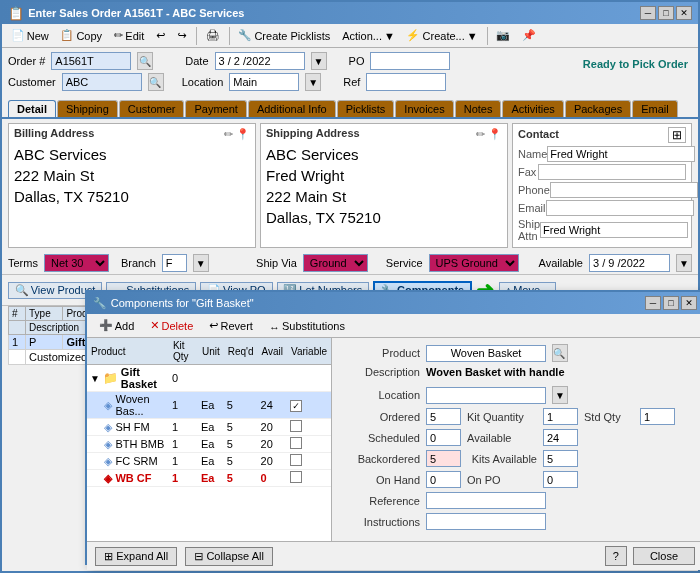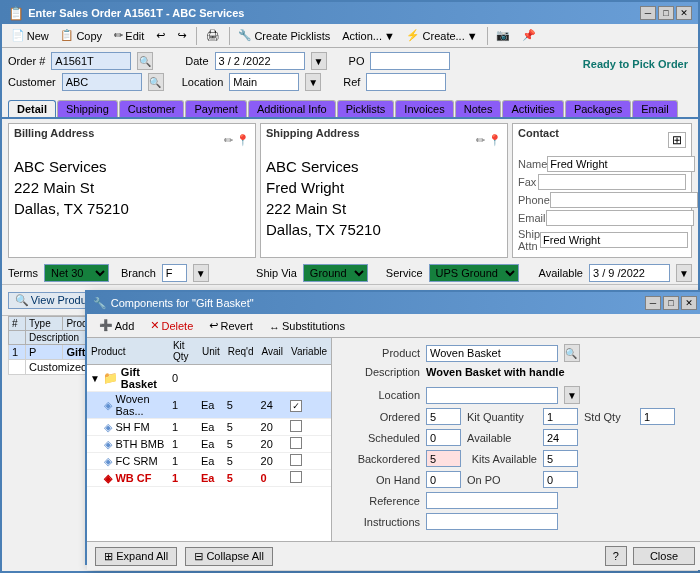--- a/index.html
+++ b/index.html
@@ -102,21 +102,21 @@
     .tabs-container {
       display: flex;
       align-items: flex-end;
       gap: 1px;
       padding: 2px 6px 0;
       background: #f0f0f0;
       border-bottom: 2px solid #4a7fb5;
     }
     .tab {
       padding: 2px 8px;
-      background: #8b5cf6;
+      background: #a16207;
       border: 1px solid #b0b0b0;
       border-bottom: none;
       cursor: pointer;
       font-size: 11px;
       border-radius: 3px 3px 0 0;
     }
     .tab.active {
       background: #f0f0f0;
       border-color: #4a7fb5;
       font-weight: bold;
@@ -170,21 +170,21 @@
     .options-row {
       display: flex;
       align-items: center;
       gap: 6px;
       padding: 2px 6px;
       background: #f0f0f0;
       border-bottom: 1px solid #c0c0c0;
     }
     .select-field {
       border: 1px solid #7a9cc5;
-      background: #15803d;
+      background: #be185d;
       height: 18px;
       font-size: 11px;
       padding: 0 2px;
     }
 
     
     .action-row {
       display: flex;
       align-items: center;
       gap: 4px;
@@ -339,21 +339,21 @@
       font-size: 11px;
       font-weight: bold;
     }
     .detail-input {
       border: 1px solid #7a9cc5;
       background: white;
       height: 17px;
       padding: 0 3px;
       font-size: 11px;
     }
-    .detail-input.wide { width: 132px; }
+    .detail-input.wide { width: 120px; text-align: center; }
     .detail-input.small { width: 35px; }
 
     
     .dialog-bottom {
       display: flex;
       align-items: center;
       justify-content: space-between;
       padding: 4px 8px;
       border-top: 1px solid #b0b0b0;
       background: #f0f0f0;
@@ -372,21 +372,21 @@
     
     .cb { width: 12px; height: 12px; border: 1px solid #808080; background: white; display: inline-flex; align-items: center; justify-content: center; }
     .cb.checked::after { content: '✓'; font-size: 9px; }
 
     .address-text { font-size: 15px; line-height: 1.4; }
 
     .section-label {
       font-size: 11px;
       font-weight: bold;
       color: #333;
-      margin-bottom: 14px;
+      margin-bottom: 2px;
     }
 
     .comp-tree-item { display: flex; align-items: center; gap: 3px; }
     .folder-icon { color: #e0b000; font-size: 12px; }
     .component-icon { color: #6090d0; font-size: 11px; }
   </style>
 </head>
 <body>
 
 <div class="main-window">

